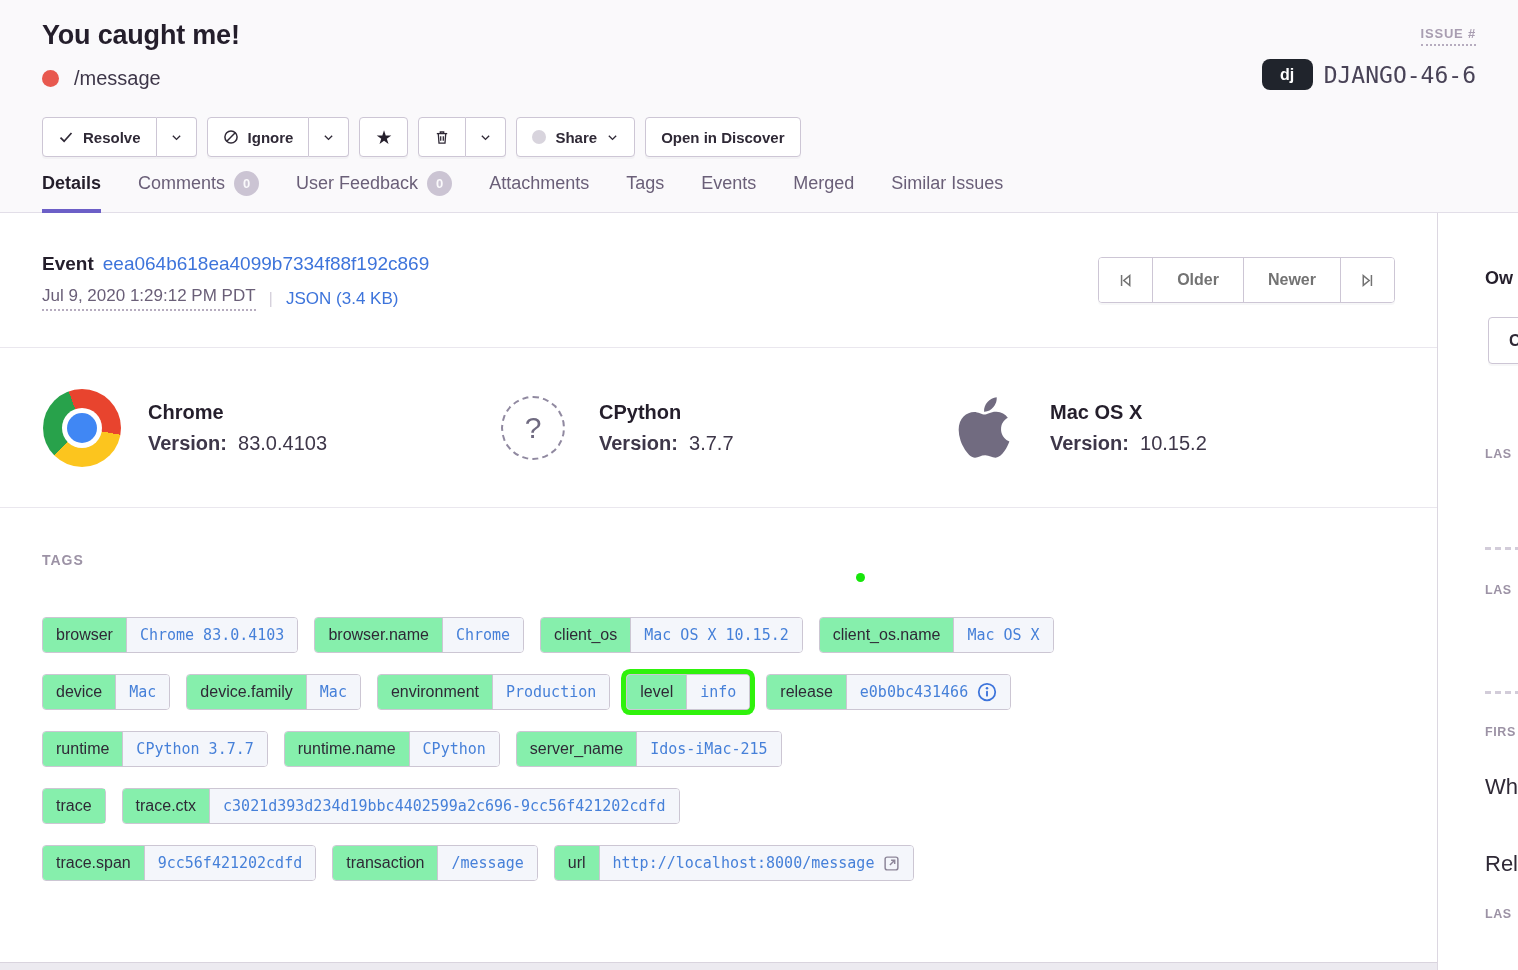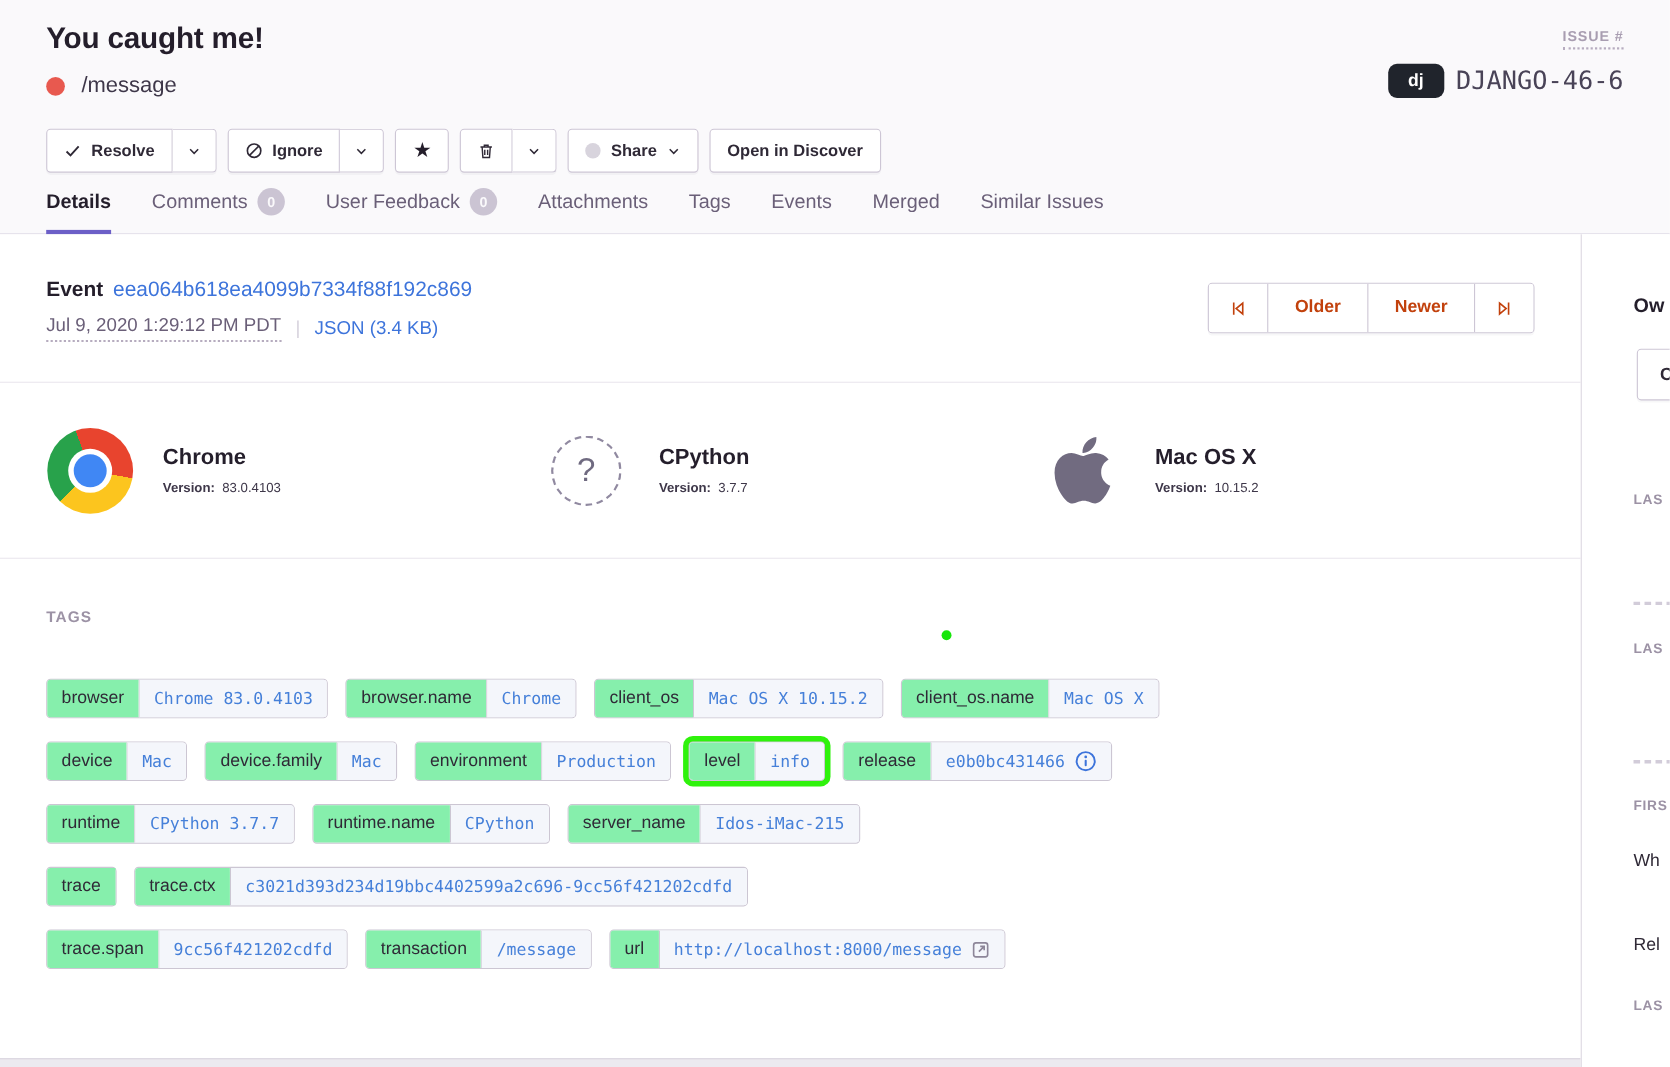--- a/index.html
+++ b/index.html
@@ -61,38 +61,38 @@
   .event-title { font-size:19px; }
   .event-label { font-weight:700; color:#241e2b; margin-right:9px; }
   .event-id { color:#3d74db; cursor:pointer; text-decoration:none; }
   .event-meta { margin-top:11px; display:flex; align-items:center; gap:13px; font-size:17px; color:#6a5f78; }
   .event-time { border-bottom:2px dotted #b6acbf; padding-bottom:3px; }
   .meta-sep { color:#d6d1dc; }
   .json-link { color:#3d74db; cursor:pointer; text-decoration:none; }
   .pagination { display:inline-flex; border:1px solid #cdc6d5; border-radius:4px; background:#fff;
     box-shadow:0 2px 0 rgba(54,45,89,0.04); overflow:hidden; margin-top:4px; }
   .page-btn { background:#fff; border:0; border-left:1px solid #cdc6d5; height:44px; padding:0 24px;
-    font-size:16px; font-weight:700; color:#c2410c; cursor:pointer; display:inline-flex; align-items:center; font-family:inherit; }
+    font-size:16px; font-weight:700; color:#737373; cursor:pointer; display:inline-flex; align-items:center; font-family:inherit; }
   .page-btn:first-child { border-left:0; }
   .page-btn.icon { padding:0 18px; }
   .page-btn svg { width:17px; height:17px; display:block; }
 
   
   .contexts { height:160px; padding:0 42px; display:flex; align-items:center; border-bottom:1px solid #eae7ee; }
   .context-card { width:452px; display:flex; align-items:center; gap:26px; }
   .ctx-icon { width:80px; display:flex; align-items:center; justify-content:center; flex:0 0 auto; }
   .ic-chrome { width:78px; height:78px; border-radius:50%; position:relative; display:block;
     background:conic-gradient(#e8442e 0deg 100deg, #fcc51e 100deg 225deg, #28a24b 225deg 340deg, #e8442e 340deg 360deg); }
   .chrome-white { position:absolute; inset:19px; background:#fff; border-radius:50%; }
   .chrome-blue { position:absolute; inset:5px; background:#4087f4; border-radius:50%; }
   .ic-unknown { width:64px; height:64px; border:2.5px dashed #9089a0; border-radius:50%;
     display:flex; align-items:center; justify-content:center; font-size:30px; color:#6f6a80; }
   .ic-apple { width:52px; height:69px; fill:#716b80; }
   .context-title { font-size:20px; font-weight:700; color:#241e2b; }
-  .context-version { margin-top:8px; font-size:12px; color:#3e3749; }
+  .context-version { margin-top:8px; font-size:20px; color:#3e3749; }
   .version-label { font-weight:700; }
 
   
   .tags-section { flex:1; padding:44px 42px 0 42px; position:relative; min-height:0; }
   .tags-heading { font-size:14px; font-weight:700; letter-spacing:1px; color:#9c92a5; }
   .tag-rows { margin-top:49px; }
   .tag-row { display:flex; gap:16px; margin-bottom:21px; }
   .tag-pill { display:inline-flex; align-items:stretch; height:36px; border:1px solid #ccc6d3;
     border-radius:4px; background:#fff; overflow:visible; }
   .tag-key { display:flex; align-items:center; padding:0 13px; font-size:16px; color:#2f2936;
@@ -115,21 +115,21 @@
     border-radius:4px; box-shadow:0 2px 0 rgba(54,45,89,0.04); font-weight:700; font-size:16px; color:#2f2936;
     display:flex; align-items:center; padding-left:20px; cursor:pointer; font-family:inherit; }
   .sf-sub { top:188px; font-size:17px; font-weight:400; color:#c2410c;margin-left:34px; }
   .sf-label { font-size:12.5px; font-weight:700; letter-spacing:0.6px; color:#9c92a5; }
   .sf-las1 { top:234px; }
   .sf-dash { width:36px; border-top:3px dashed #d2ccd9; }
   .sf-dash1 { top:334px; }
   .sf-las2 { top:370px; }
   .sf-dash2 { top:478px; }
   .sf-firs { top:512px; }
-  .sf-text { font-size:16px; color:#2f2936; }
+  .sf-text { font-size:22px; color:#2f2936; }
   .sf-wh { top:561px; }
   .sf-rel { top:638px; }
   .sf-las3 { top:694px; }
 </style>
 </head>
 <body>
 
 <div class="page">
 
   <header class="header">

